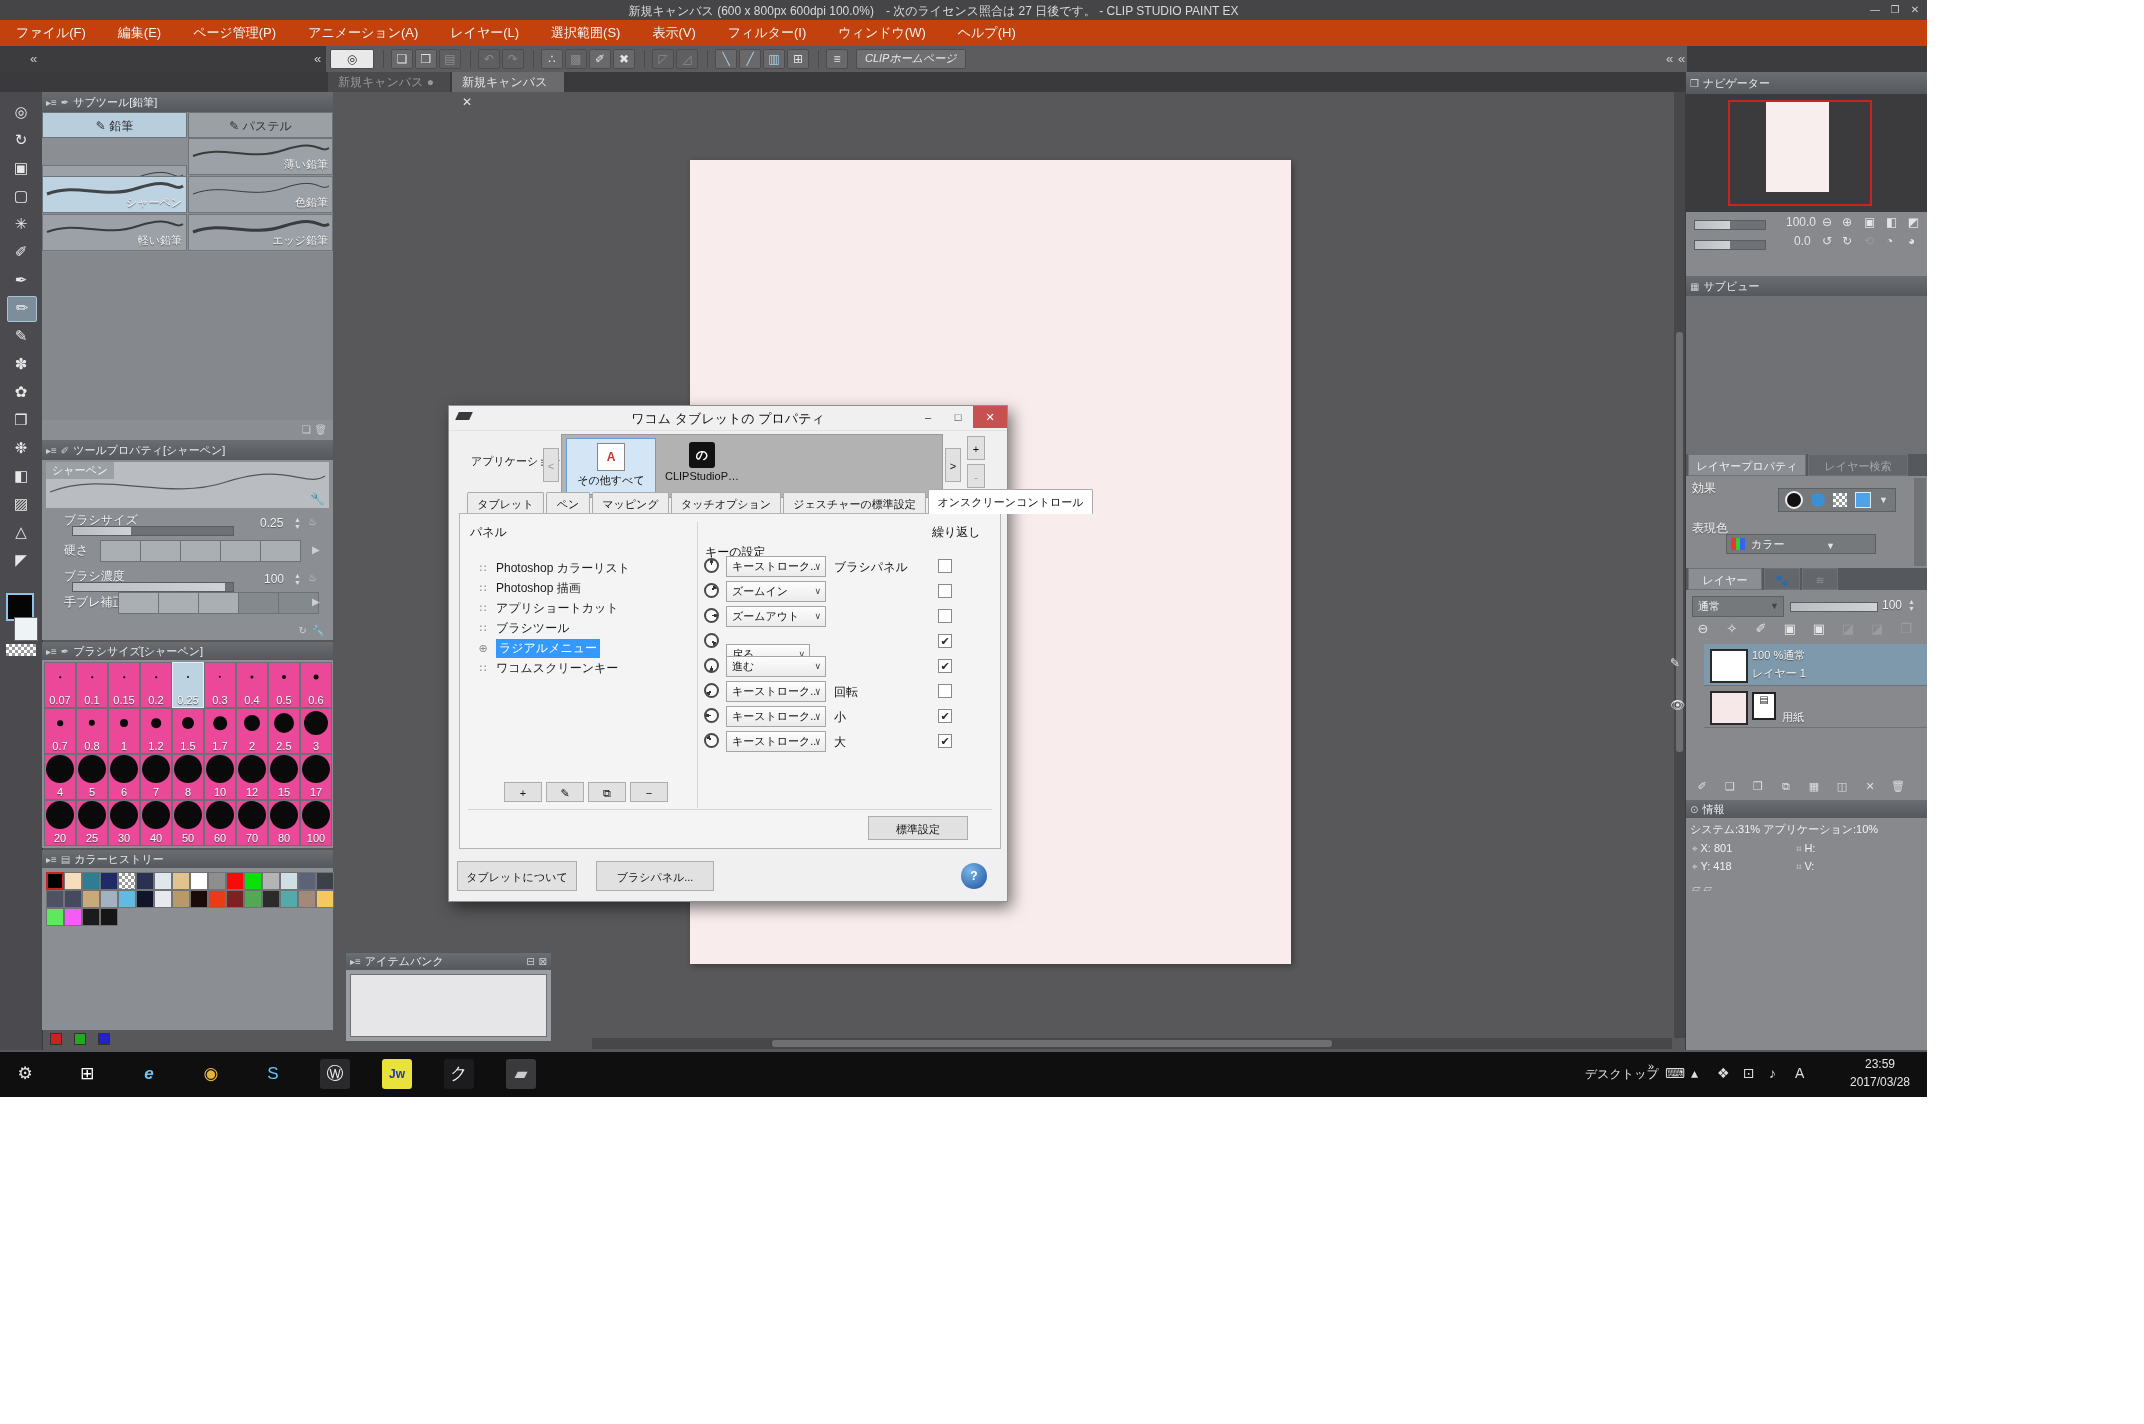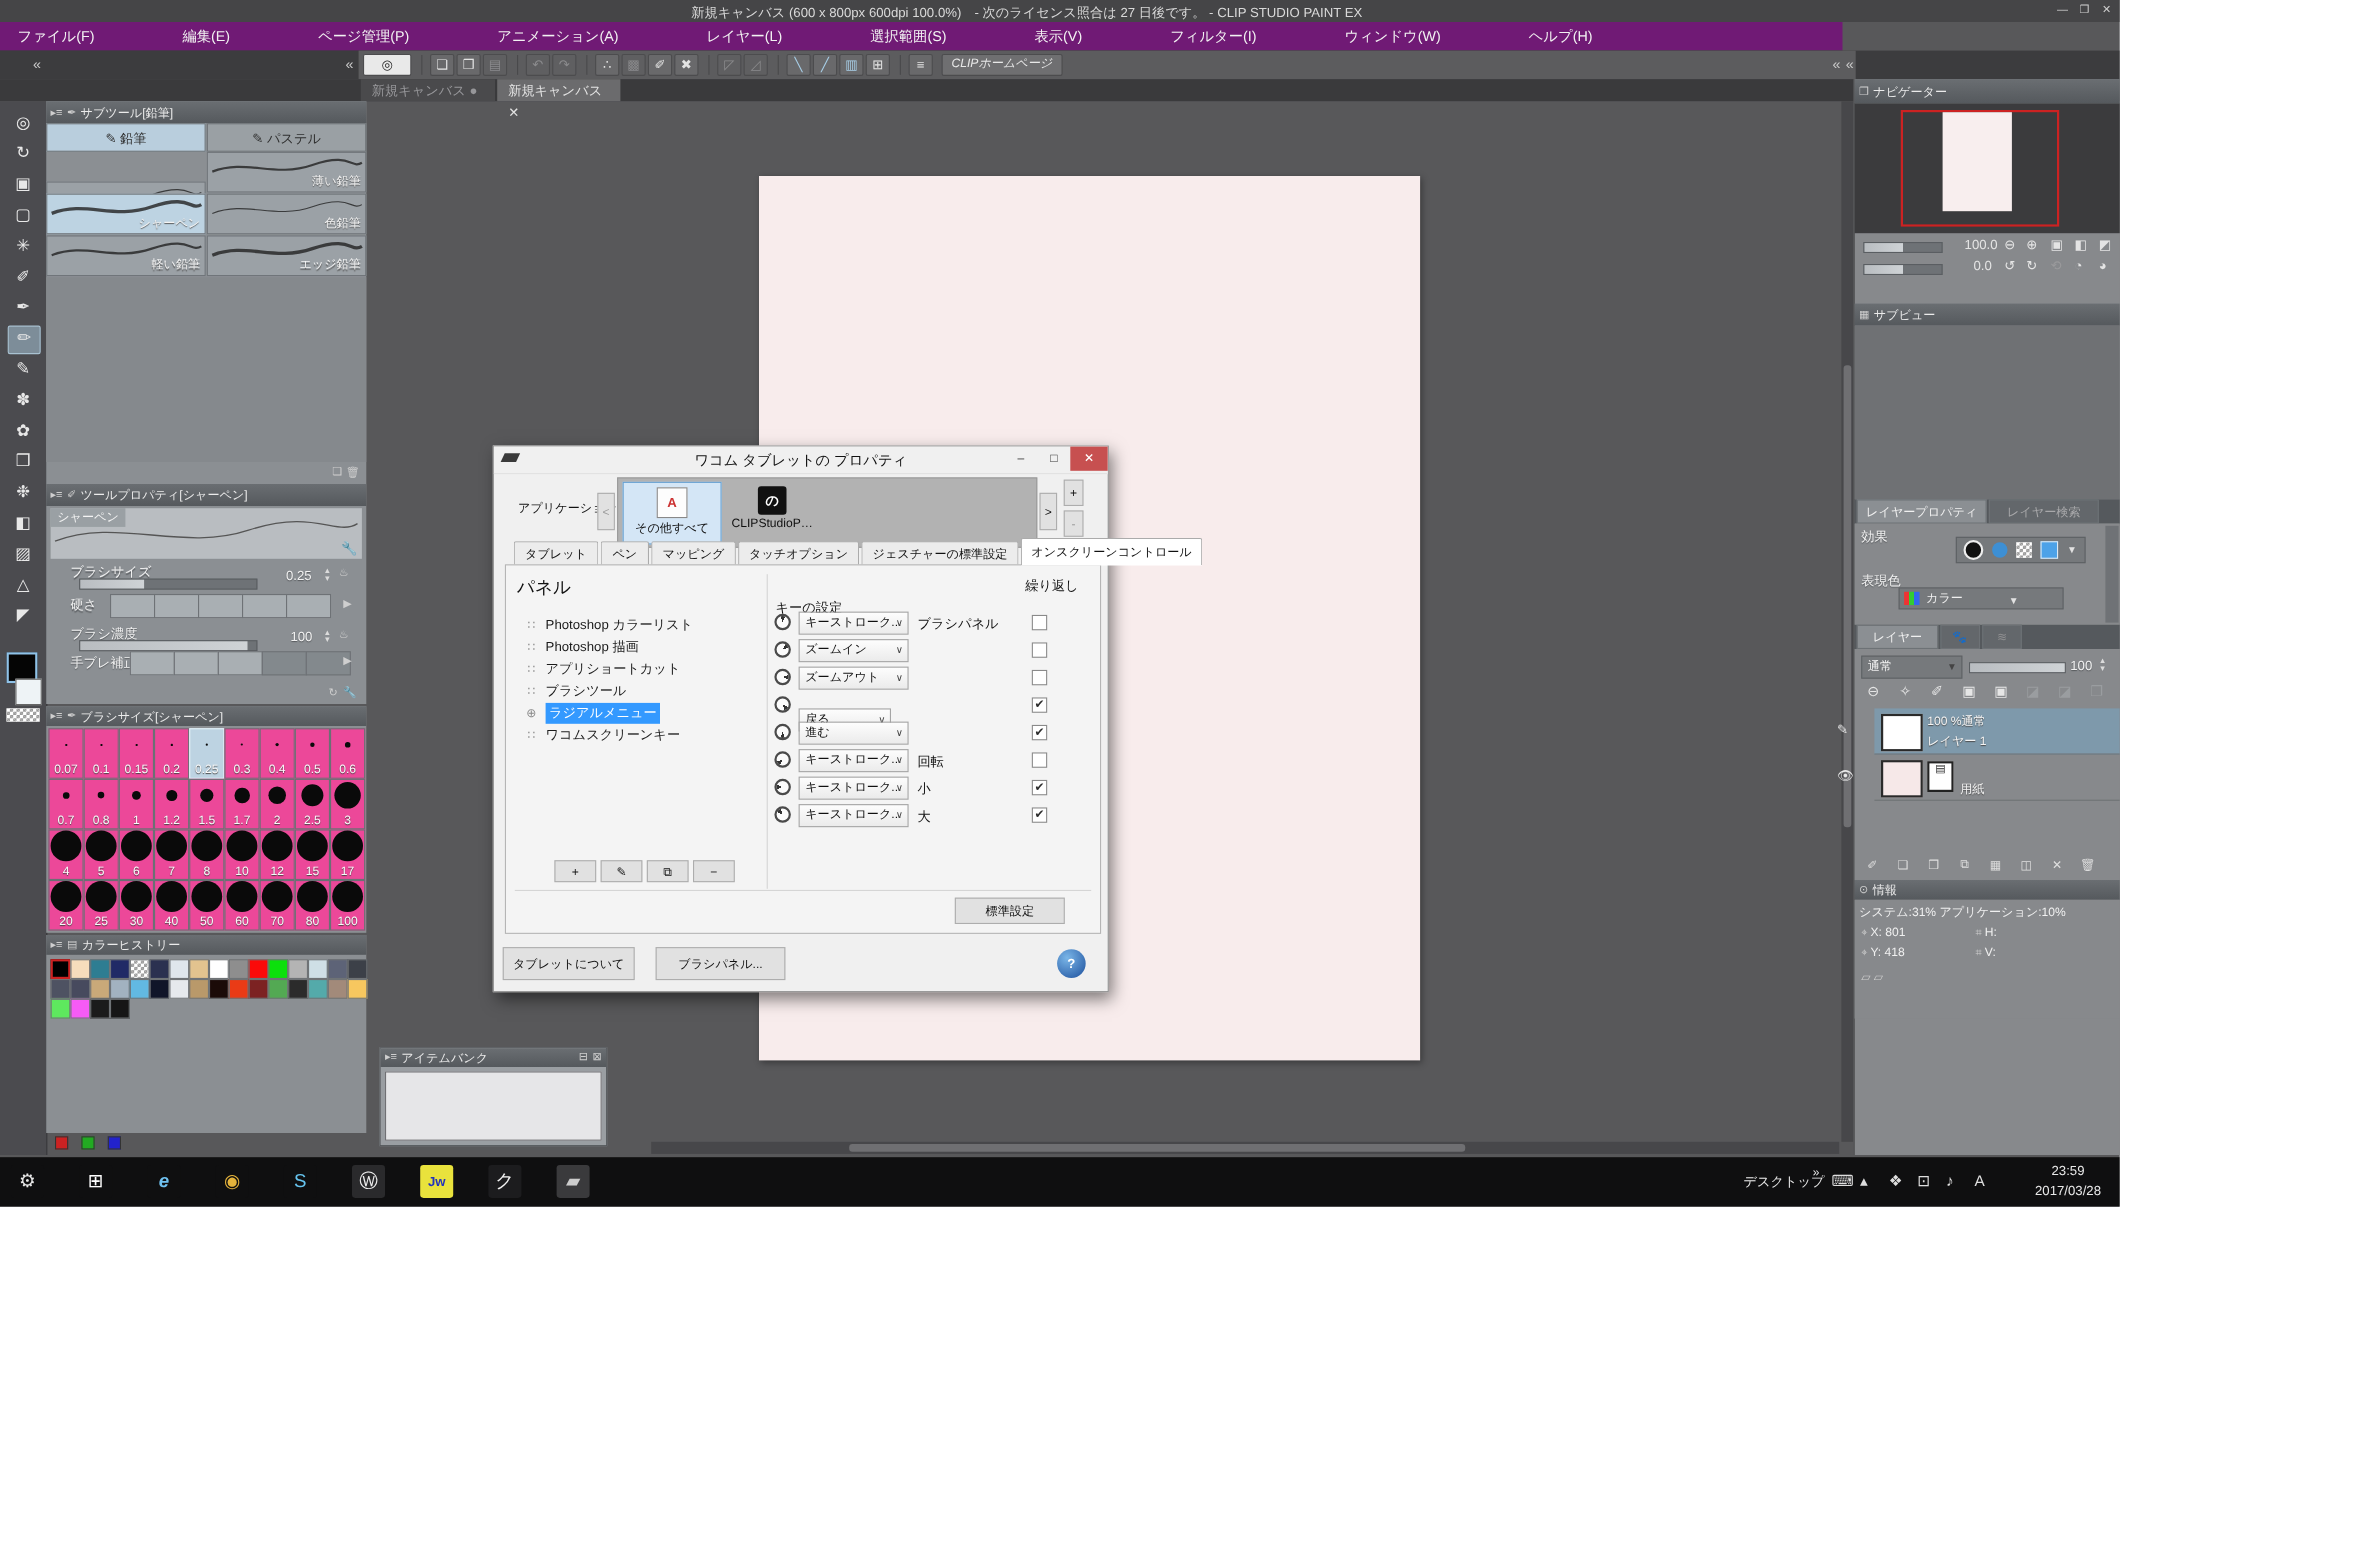--- a/index.html
+++ b/index.html
@@ -4,21 +4,21 @@
 <style>
   html,body{margin:0;padding:0;background:#ffffff;}
   body{width:2144px;height:1424px;position:relative;font-family:"Liberation Sans","DejaVu Sans",sans-serif;font-size:12px;-webkit-font-smoothing:antialiased;}
   .abs{position:absolute;}
   .screen{position:absolute;left:0;top:0;width:1927px;height:1097px;background:#58585a;overflow:hidden;}
   
   .titlebar{left:0;top:0;width:1927px;height:20px;background:#454547;color:#d9d9d9;}
   .titlebar .t{position:absolute;left:0;right:60px;top:3px;text-align:center;font-size:12px;}
   .winbtns{position:absolute;right:4px;top:3px;display:flex;gap:4px;}
   .winbtn{width:16px;height:14px;color:#cfcfcf;font-size:10px;line-height:14px;text-align:center;}
-  .menubar{left:0;top:20px;width:1675px;height:26px;background:#701a75;border-bottom:1px solid #3e3e40;display:flex;align-items:center;color:#f2f2f2;gap:48px;}
+  .menubar{left:0;top:20px;width:1927px;height:26px;background:#c2410c;border-bottom:1px solid #3e3e40;display:flex;align-items:center;color:#f2f2f2;}
   .menu-item{padding:0 16px;font-size:13px;height:26px;line-height:26px;}
   .toolrow{left:0;top:46px;width:1927px;height:26px;background:#3c3c3e;}
   .toolrow .tbmain{position:absolute;left:326px;top:0;width:1361px;height:26px;background:#5c5c5e;display:flex;align-items:center;padding-left:4px;gap:2px;box-sizing:border-box;}
   .tbtn{width:22px;height:20px;background:#69696b;border:1px solid #4c4c4e;border-radius:2px;color:#e3e3e3;font-size:12px;line-height:19px;text-align:center;box-sizing:border-box;}
   .tbtn.logo{width:44px;background:#e9e9e9;color:#2a2a2a;font-weight:bold;}
   .tbtn.dis{color:#8b8b8d;background:#5f5f61;}
   .tbtn.blue{color:#a8cfe8;}
   .tsep{width:7px;height:18px;border-right:1px solid #49494b;margin-right:5px;}
   .collapse{color:#c9c9c9;font-size:13px;}
   .tabsrow{left:0;top:72px;width:1927px;height:20px;background:#3a3a3c;}
@@ -651,21 +651,21 @@
         <div class="wtab" style="left: 8px; width: 77px;">タブレット</div>
         <div class="wtab" style="left: 87px; width: 44px;">ペン</div>
         <div class="wtab" style="left: 133px; width: 77px;">マッピング</div>
         <div class="wtab" style="left: 212px; width: 110px;">タッチオプション</div>
         <div class="wtab" style="left: 324px; width: 143px;">ジェスチャーの標準設定</div>
         <div class="wtab active" style="left: 469px; width: 165px;">オンスクリーンコントロール</div>
       </div>
     <div style="position:absolute;left:10px;top:107px;width:542px;height:336px;background:#f4f4f4;border:1px solid #b5b5b5;box-sizing:border-box;">
       <div style="position:absolute;left:237px;top:8px;bottom:40px;width:1px;background:#d5d5d5;"></div>
       <div style="position:absolute;left:8px;right:8px;bottom:38px;height:1px;background:#d5d5d5;"></div>
-      <div style="position:absolute;left:10px;top:10px;font-size:16px;color:#111;">パネル</div>
+      <div style="position:absolute;left:10px;top:10px;font-size:12px;color:#111;">パネル</div>
       <div style="position:absolute;left:245px;top:10px;font-size:12px;color:#111;margin-top:20px;">キーの設定</div>
       <div style="position:absolute;left:472px;top:10px;font-size:12px;color:#111;">繰り返し</div>
       <div id="panellist">
           <div class="listitem" style="top: 44px; width: 214px;">
             <div class="ic">∷</div>
             <div class="tx">Photoshop カラーリスト</div>
           </div>
           <div class="listitem" style="top: 64px; width: 214px;">
             <div class="ic">∷</div>
             <div class="tx">Photoshop 描画</div>

